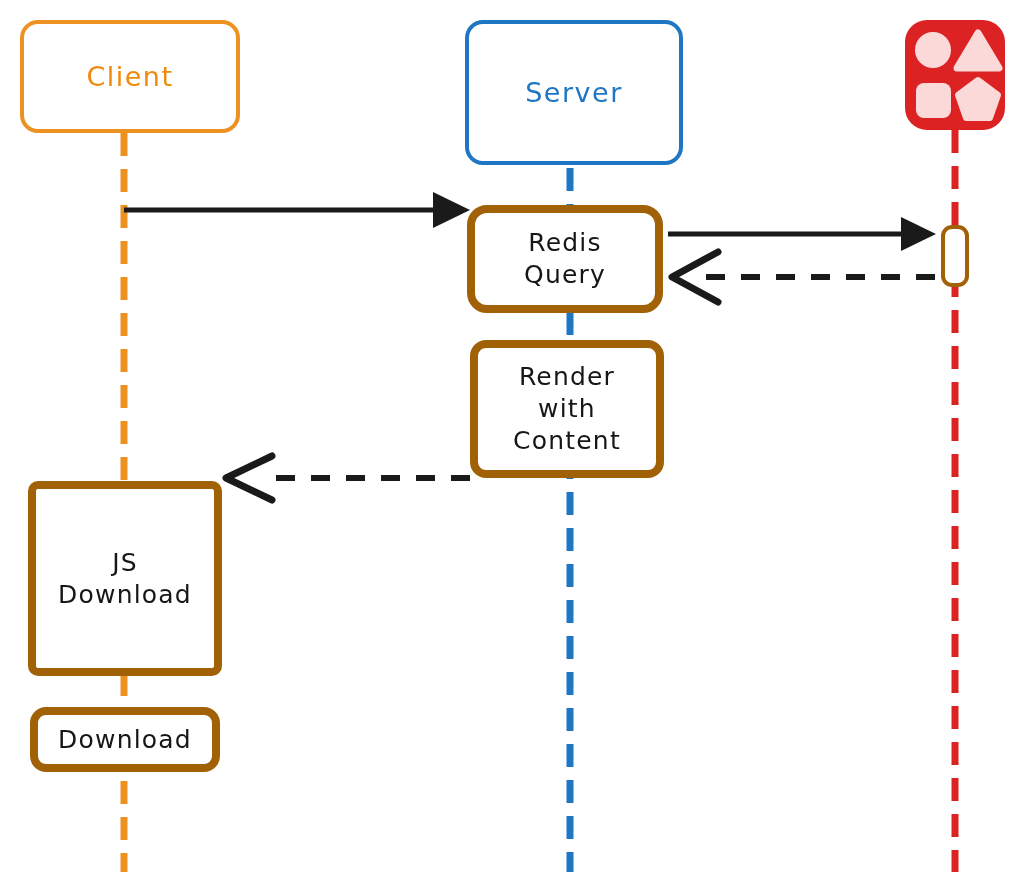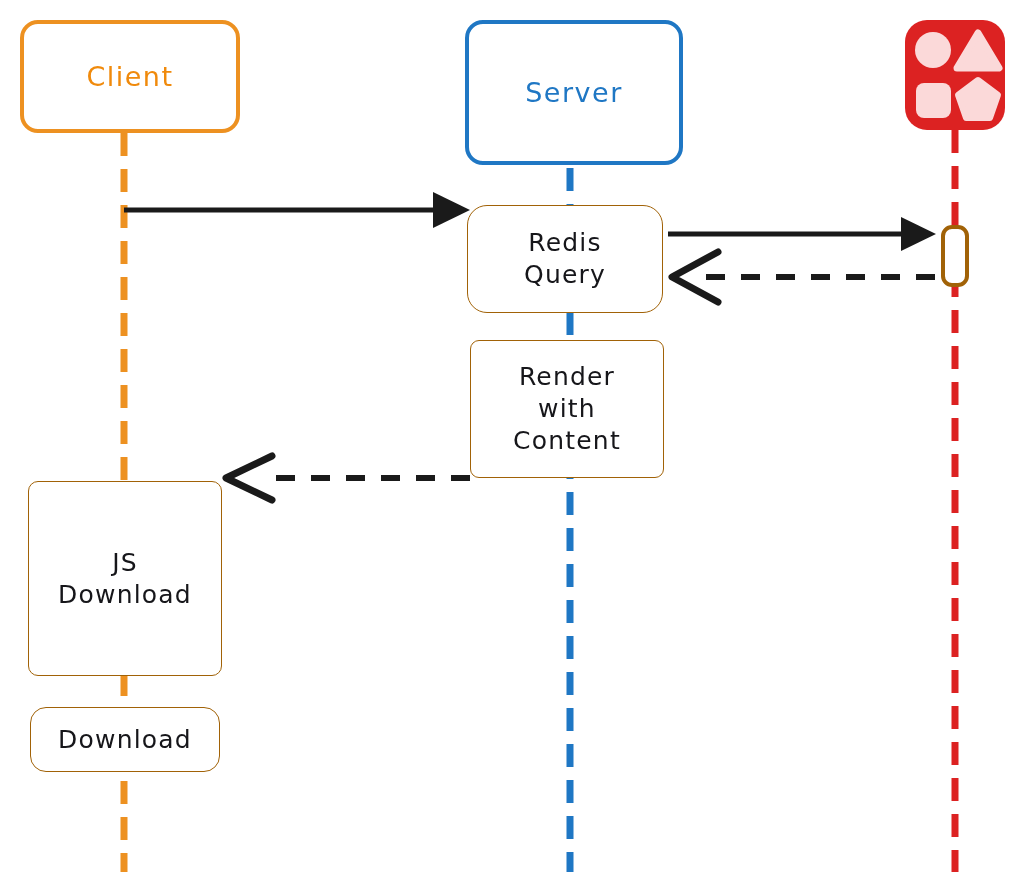--- a/index.html
+++ b/index.html
@@ -62,37 +62,37 @@
 
   
   .node-box {
     position: absolute;
     box-sizing: border-box;
     display: flex;
     align-items: center;
     justify-content: center;
     text-align: center;
     background: #ffffff;
-    border: 1px solid #a16207;
+    border: 8px solid #a16207;
   }
   .node-label {
     font-family: "DejaVu Sans", sans-serif;
     font-size: 25px;
     color: #16161a;
     line-height: 1.28;
     letter-spacing: 1.2px;
     white-space: pre-line;
   }
   #node-redis-query {
     left: 467px; top: 205px; width: 196px; height: 108px;
     border-radius: 20px;
   }
   #node-render-content {
     left: 470px; top: 340px; width: 194px; height: 138px;
-    border-radius: 9px;
+    border-radius: 16px;
   }
   #node-js-download {
     left: 28px; top: 481px; width: 194px; height: 195px;
     border-radius: 10px;
   }
   #node-hydration {
     left: 30px; top: 707px; width: 190px; height: 65px;
     border-radius: 16px;
   }
   #node-redis-activation {

